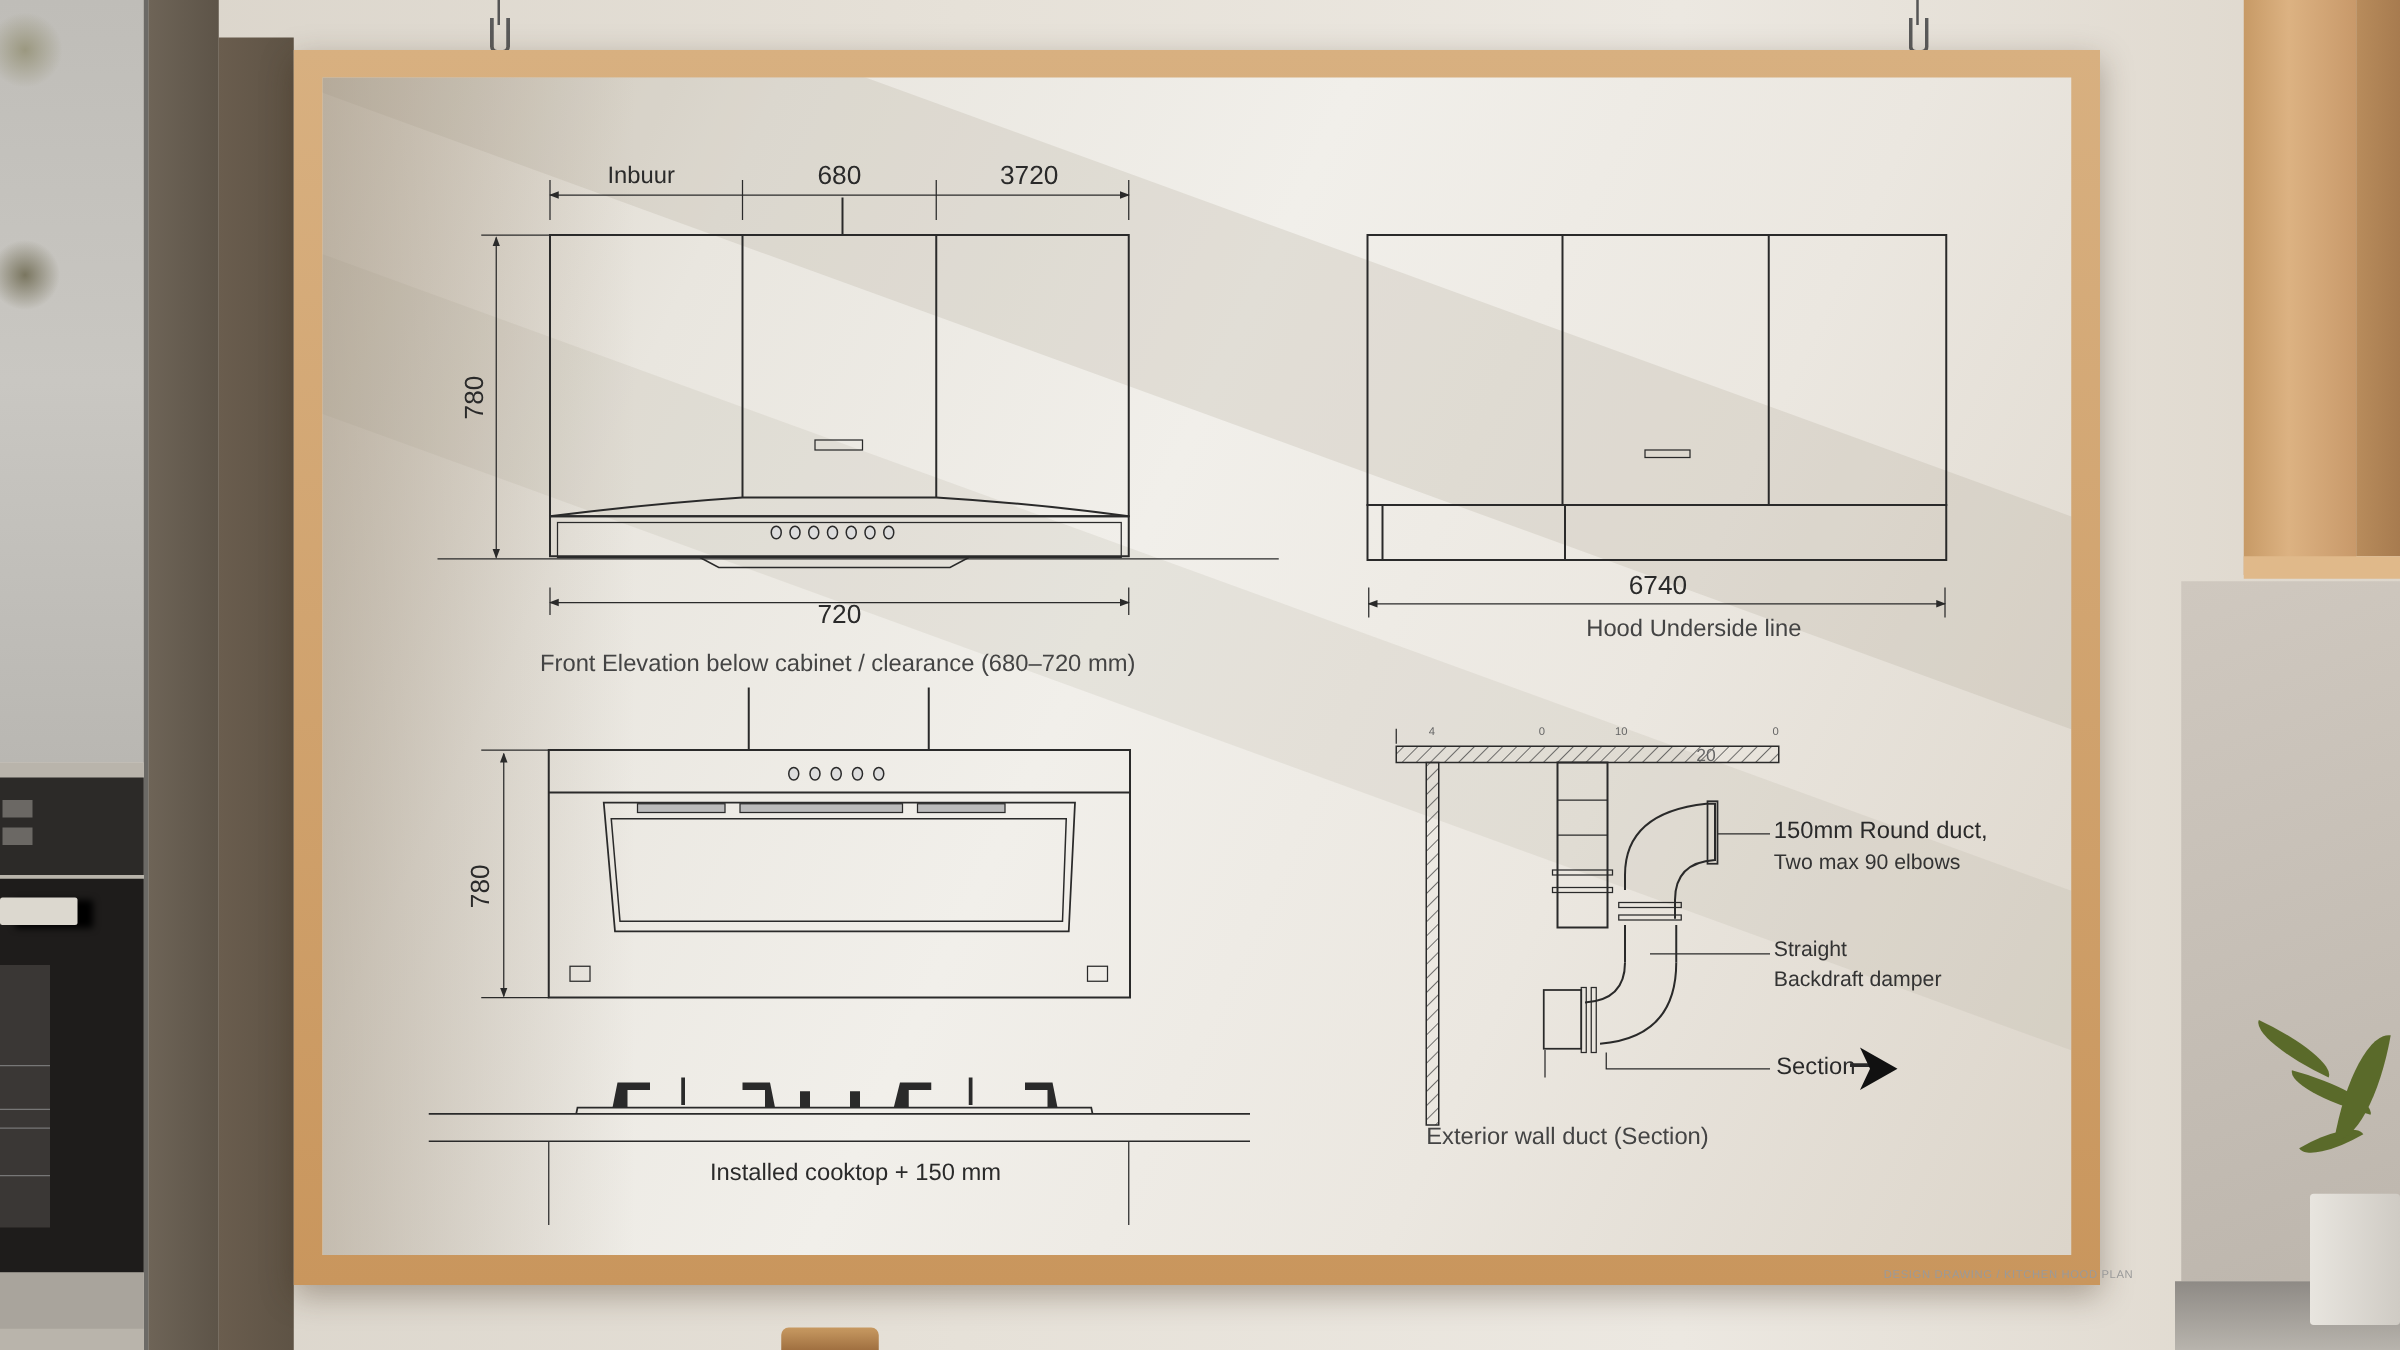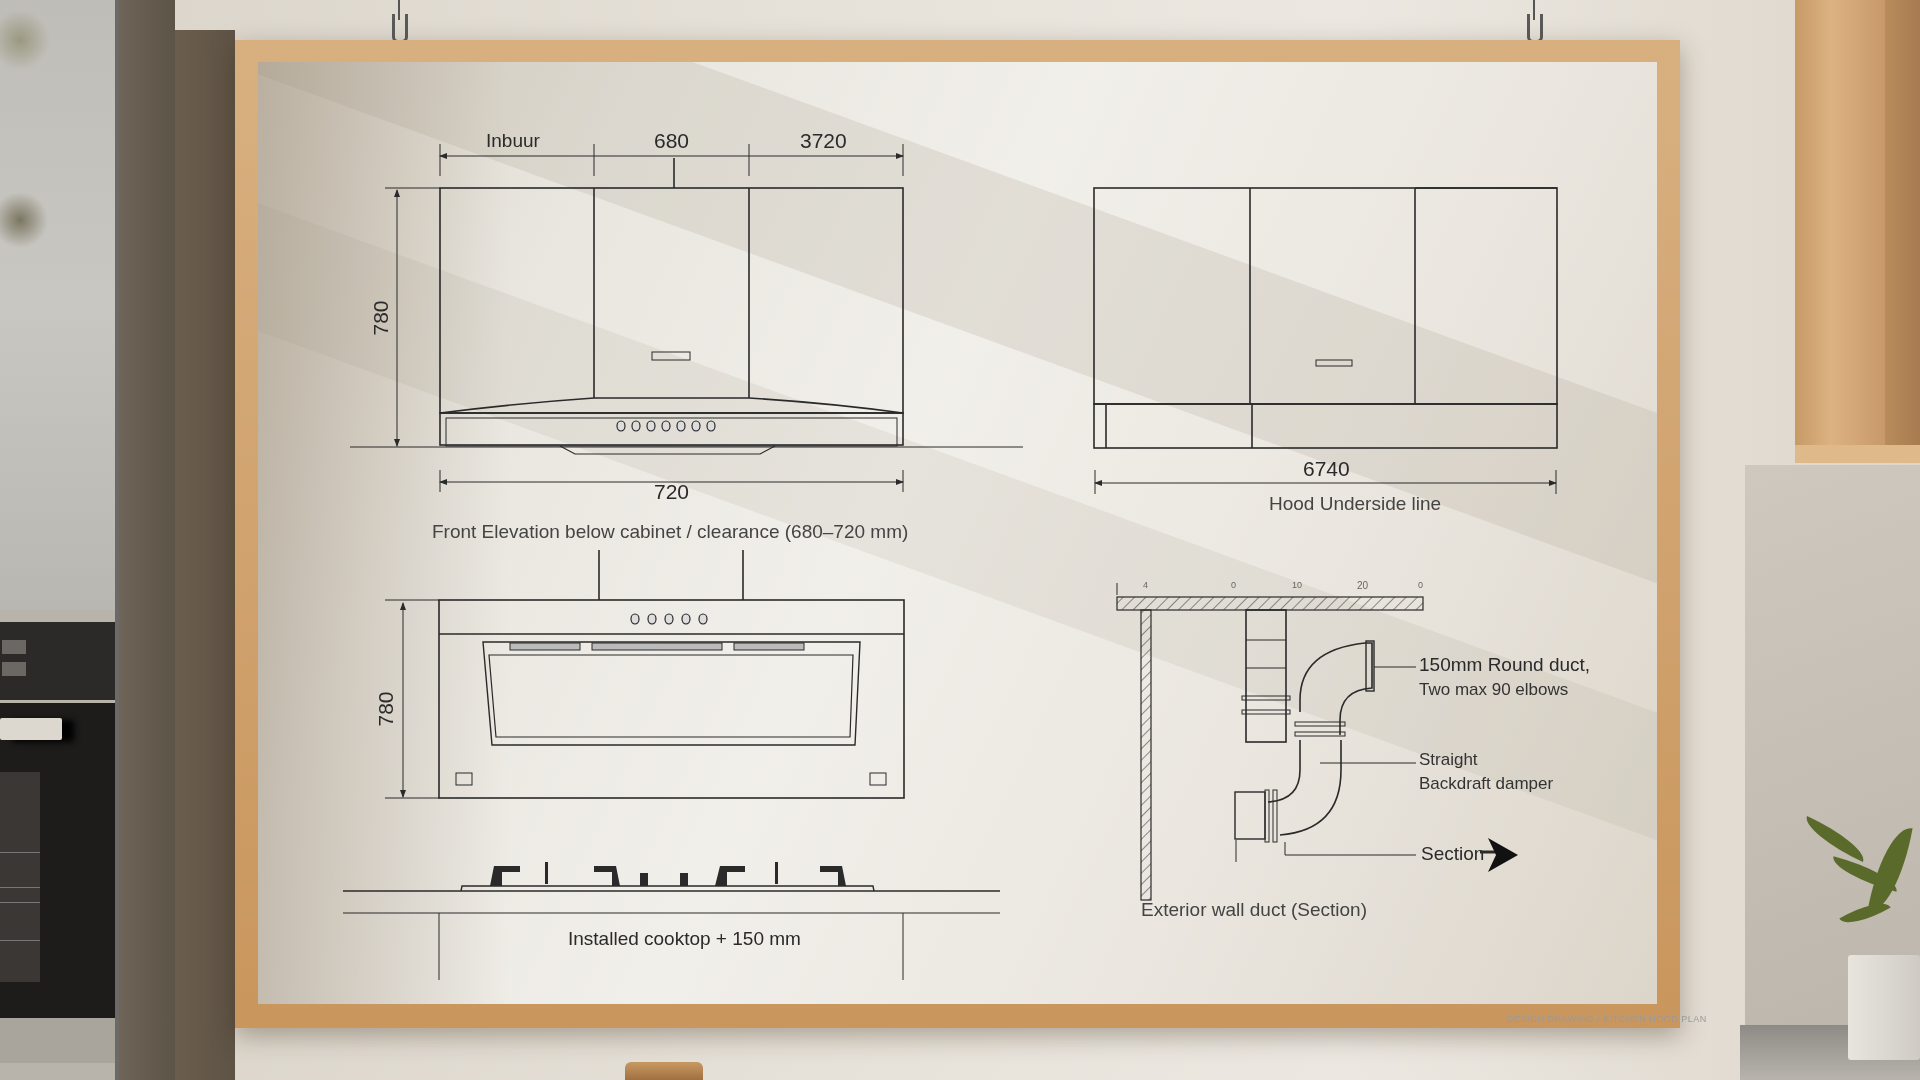--- a/index.html
+++ b/index.html
@@ -246,21 +246,21 @@
 
 <div class="lbl lbl-md" style="left:1303px;top:457px;">6740</div>
 <div class="lbl lbl-sm" style="left:1227px;top:493px;color:#444;margin-left:42px;">Hood Underside line</div>
 
 <div class="lbl lbl-md vert" style="left:368px;top:697px;">780</div>
 <div class="lbl lbl-sm" style="left:568px;top:928px;">Installed cooktop + 150 mm</div>
 
 <div class="lbl" style="left:1143px;top:580px;font-size:9px;color:#666;">4</div>
 <div class="lbl" style="left:1231px;top:580px;font-size:9px;color:#666;">0</div>
 <div class="lbl" style="left:1292px;top:580px;font-size:9px;color:#666;">10</div>
-<div class="lbl" style="left:1357px;top:580px;font-size:10px;color:#666;">20</div>
+<div class="lbl" style="left:1357px;top:596px;font-size:14px;color:#666;">20</div>
 <div class="lbl" style="left:1418px;top:580px;font-size:9px;color:#666;">0</div>
 
 <div class="lbl lbl-sm" style="left:1419px;top:654px;">150mm Round duct,</div>
 <div class="lbl" style="left:1419px;top:680px;font-size:17px;color:#333;">Two max 90 elbows</div>
 <div class="lbl" style="left:1419px;top:750px;font-size:17px;color:#333;">Straight</div>
 <div class="lbl" style="left:1419px;top:774px;font-size:17px;color:#333;">Backdraft damper</div>
 <div class="lbl lbl-sm" style="left:1421px;top:843px;">Section</div>
 <div class="lbl lbl-sm" style="left:1141px;top:899px;color:#444;">Exterior wall duct (Section)</div>
 
 <div class="lbl faint" style="left:1483px;top:1014px;padding-left:24px;">DESIGN DRAWING / KITCHEN HOOD PLAN</div>

